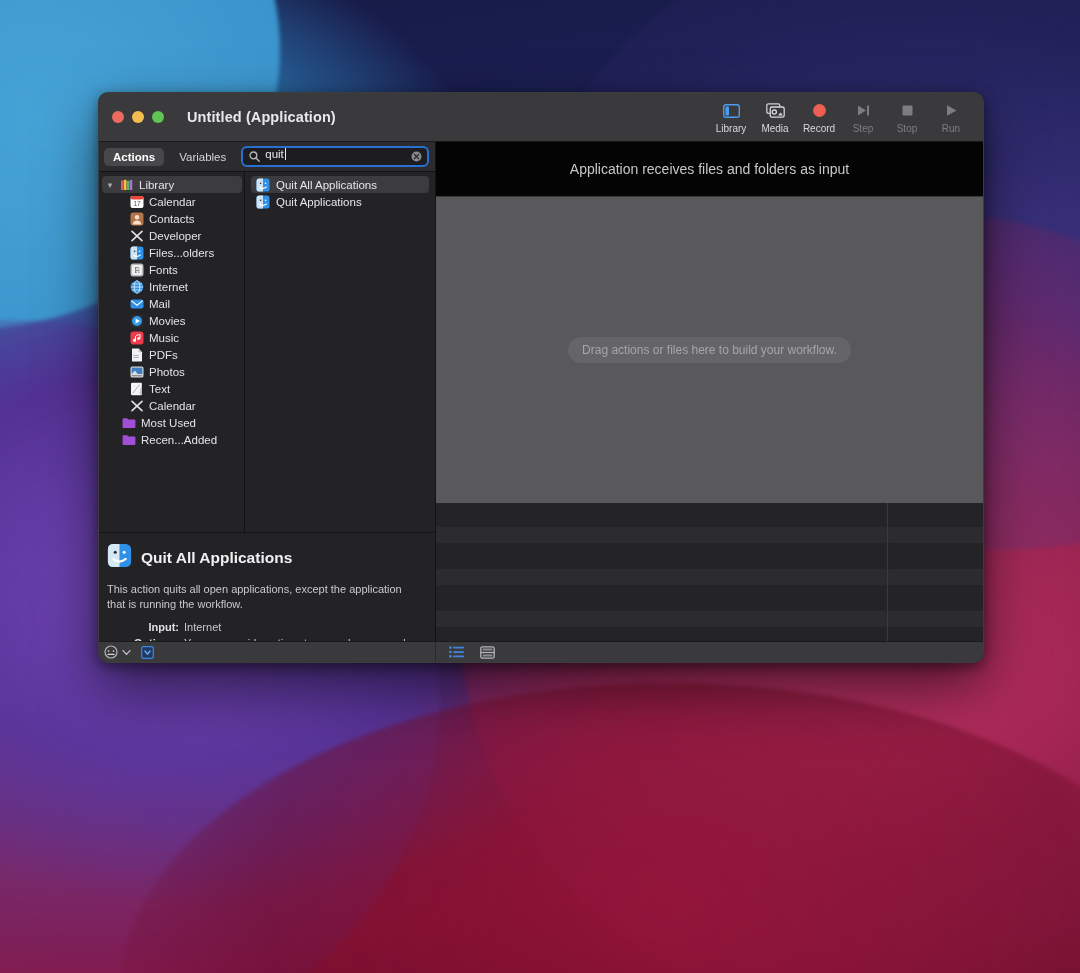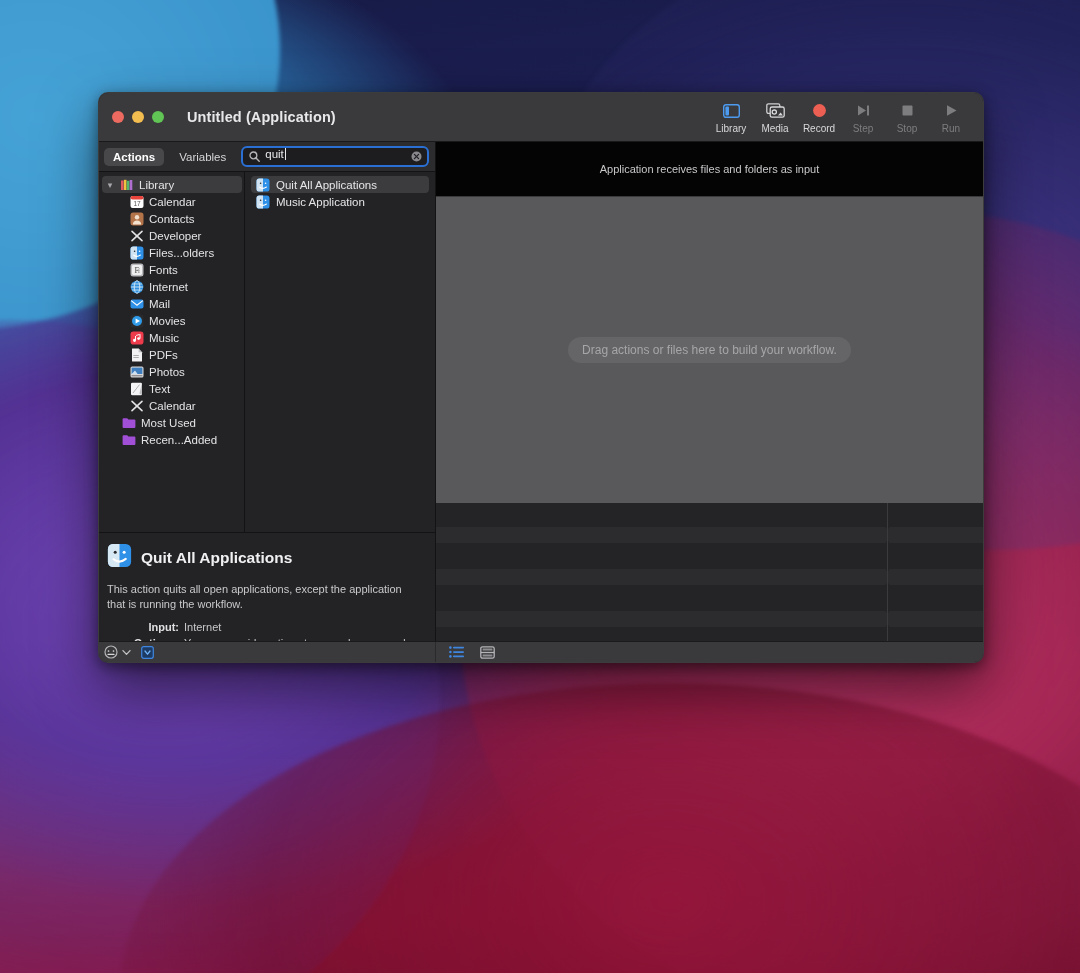--- a/index.html
+++ b/index.html
@@ -182,21 +182,21 @@
   .kv .k { font-weight: bold; color: #e0e0e2; text-align: right; flex: 0 0 72px; }
   .kv .v { color: #c9c9cc; }
 
   
   #right-pane { flex: 1; display: flex; flex-direction: column; min-width: 0; background: #2a2a2c; }
   #input-bar {
     height: 55px; flex: 0 0 55px; background: #040404;
     display: flex; align-items: center; justify-content: center;
     border-bottom: 1px solid #3a3a3c;
   }
-  #input-bar-text { font-size: 11px; color: #c8c8cb; }
+  #input-bar-text { font-size: 14px; color: #c8c8cb; }
 
   #canvas {
     flex: 1; background: #59595b;
     display: flex; align-items: center; justify-content: center;
     min-height: 0; position: relative;
   }
   #drop-hint {
     background: #656567; color: #a6a6a9;
     font-size: 12px; padding: 6px 14px; border-radius: 13px;
   }
@@ -552,21 +552,21 @@
           <div class="act-row">
             <span class="ico">
               <svg width="14" height="14" viewBox="0 0 14 14">
                 <rect x="0.5" y="0.5" width="13" height="13" rx="2.6" fill="#2f90e8"></rect>
                 <path d="M0.5 3.1 A2.6 2.6 0 0 1 3.1 0.5 L7 0.5 L7 13.5 L3.1 13.5 A2.6 2.6 0 0 1 0.5 10.9 Z" fill="#cfe3f2"></path>
                 <circle cx="4.6" cy="5.3" r="0.8" fill="#2a2a2c"></circle>
                 <circle cx="9.6" cy="5.3" r="0.8" fill="#fff"></circle>
                 <path d="M3.8 9.2 Q7 11.6 10.4 9" stroke="#fff" stroke-width="1.1" fill="none" stroke-linecap="round"></path>
               </svg>
             </span>
-            <span>Music Application</span>
+            <span>Quit Applications</span>
           </div>
 
         </div>
       </div>
 
       <div id="desc-pane">
         <div id="desc-head">
           <span>
             <svg width="25" height="25" viewBox="0 0 14 14">
               <rect x="0.5" y="0.5" width="13" height="13" rx="3" fill="#2f90e8"></rect>

